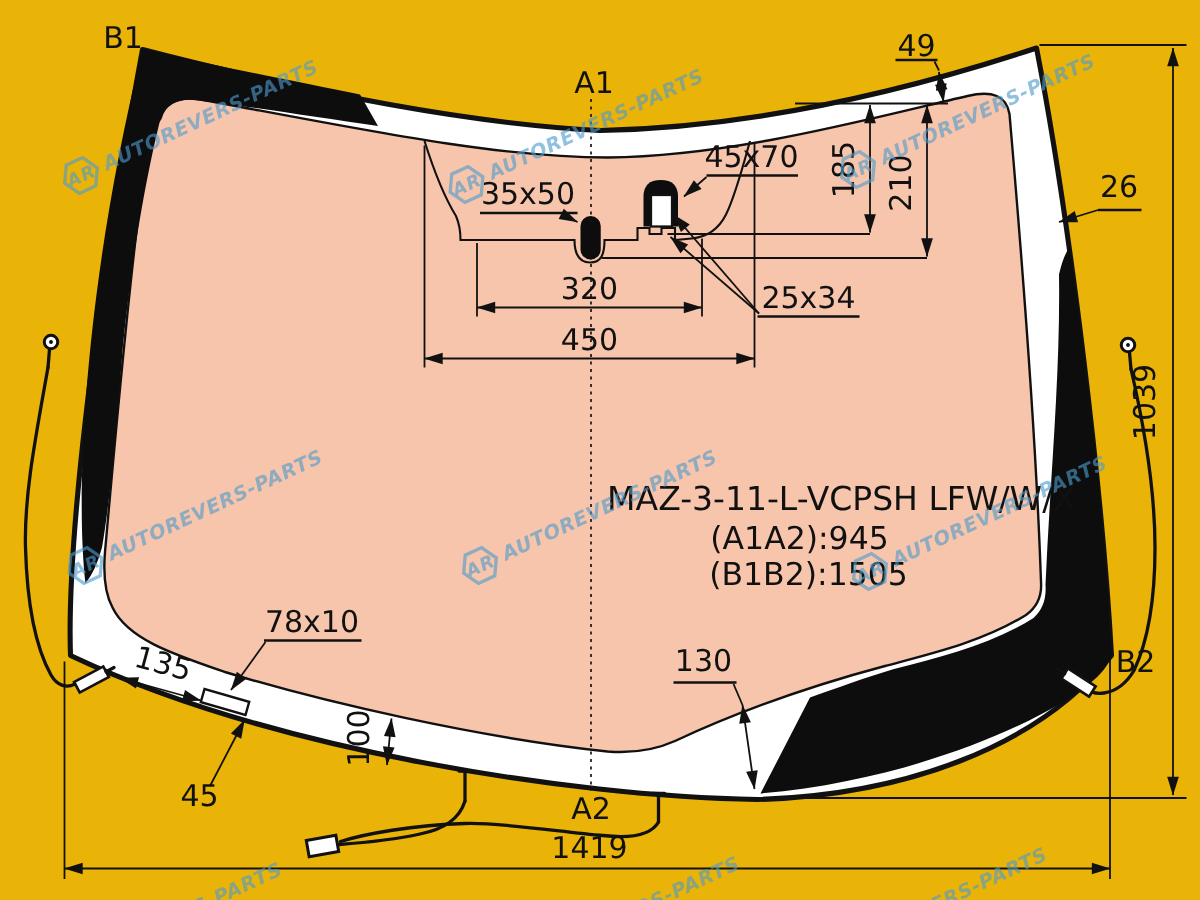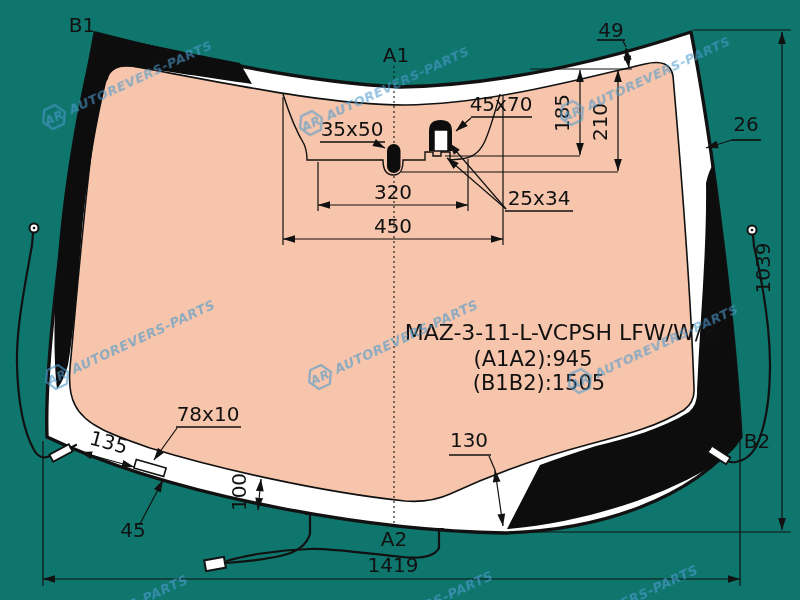--- a/index.html
+++ b/index.html
@@ -1,16 +1,16 @@
 <!DOCTYPE html>
 <html><head>
 <meta charset="utf-8">
 <style>
   html,body{margin:0;padding:0;background:#fff;}
-  .canvas{position:relative;width:800px;height:600px;background:#0f766e;overflow:hidden;
+  .canvas{position:relative;width:800px;height:600px;background:#eab308;overflow:hidden;
           font-family:"DejaVu Sans","Liberation Sans",sans-serif;}
   svg{display:block;}
   text{fill:#111;font-family:"DejaVu Sans","Liberation Sans",sans-serif;}
   .lbl{font-size:20px;}
   .code{font-size:22px;}
   .sub{font-size:21px;}
   .dl{stroke:#111;stroke-width:1.2;fill:none;}
   .ul{stroke:#111;stroke-width:1.7;}
   .wire{stroke:#111;stroke-width:2.2;fill:none;stroke-linecap:round;}
   .wm{fill:inherit;font-style:italic;font-weight:bold;letter-spacing:.5px;}

